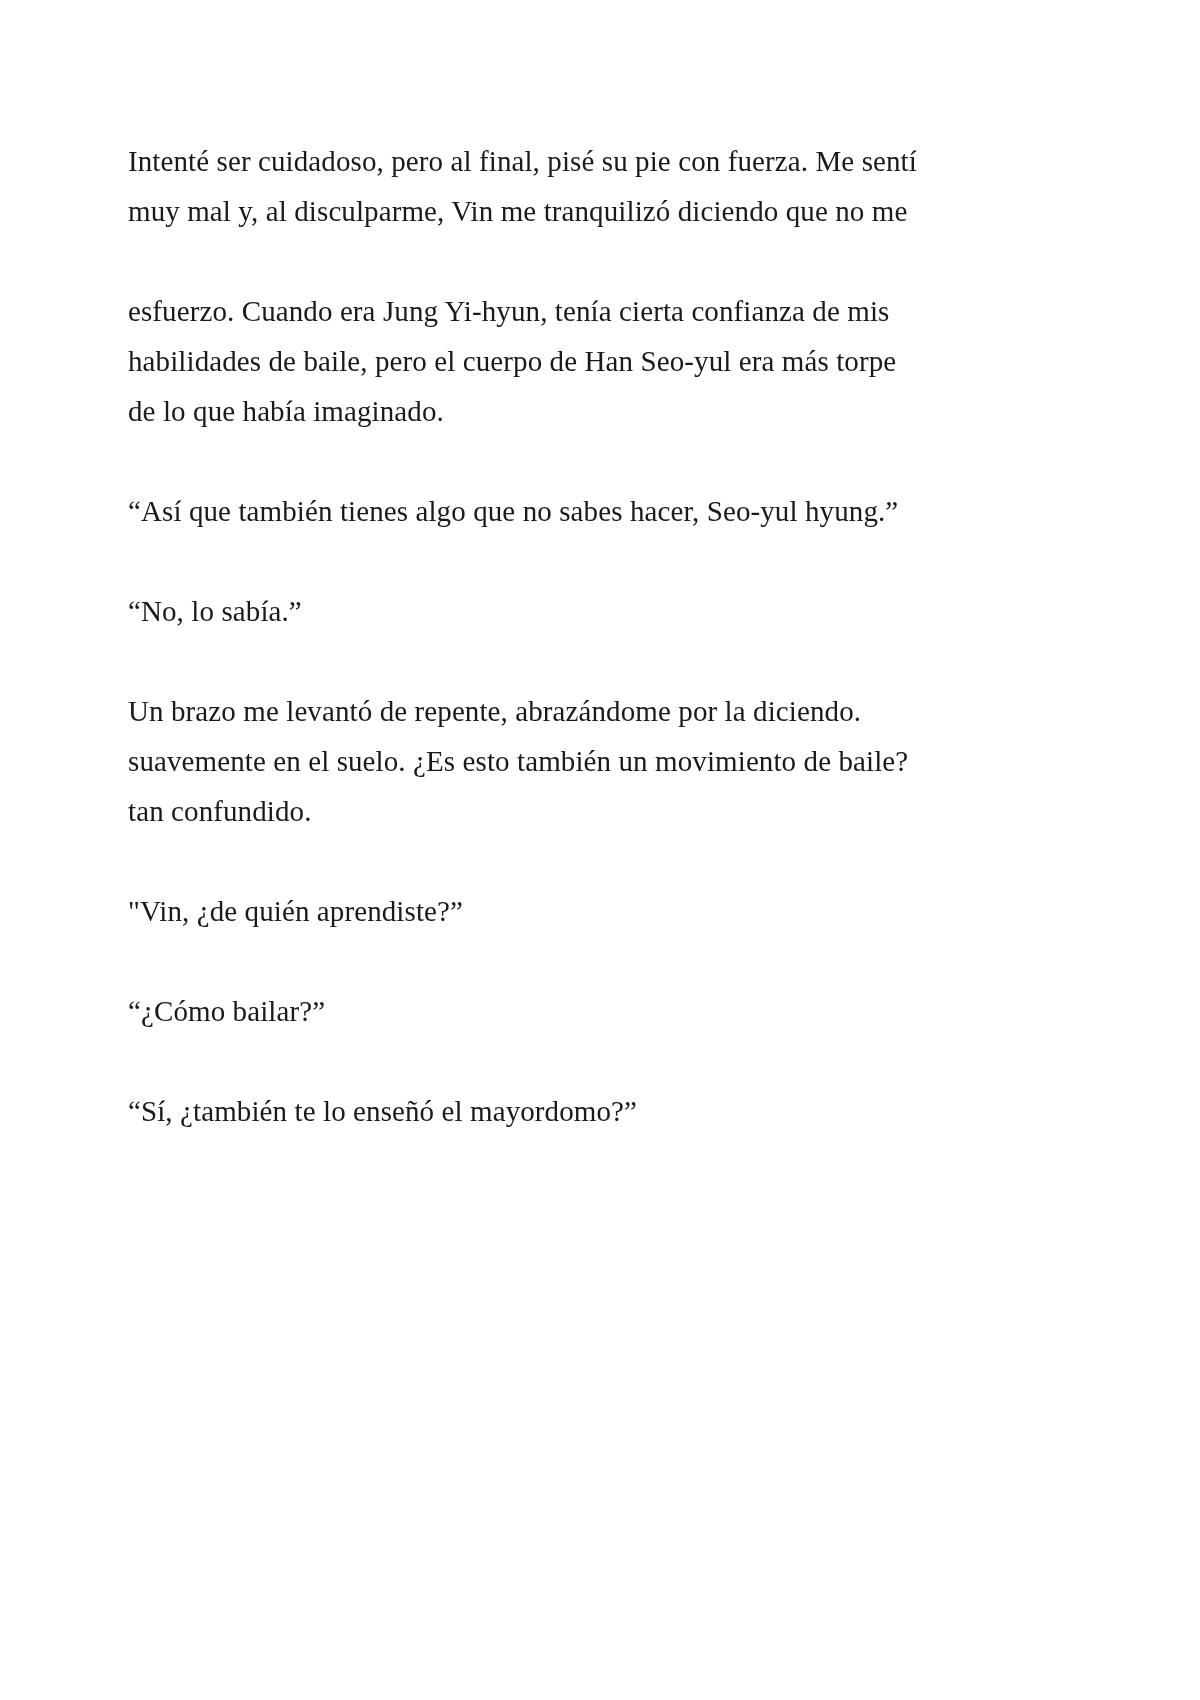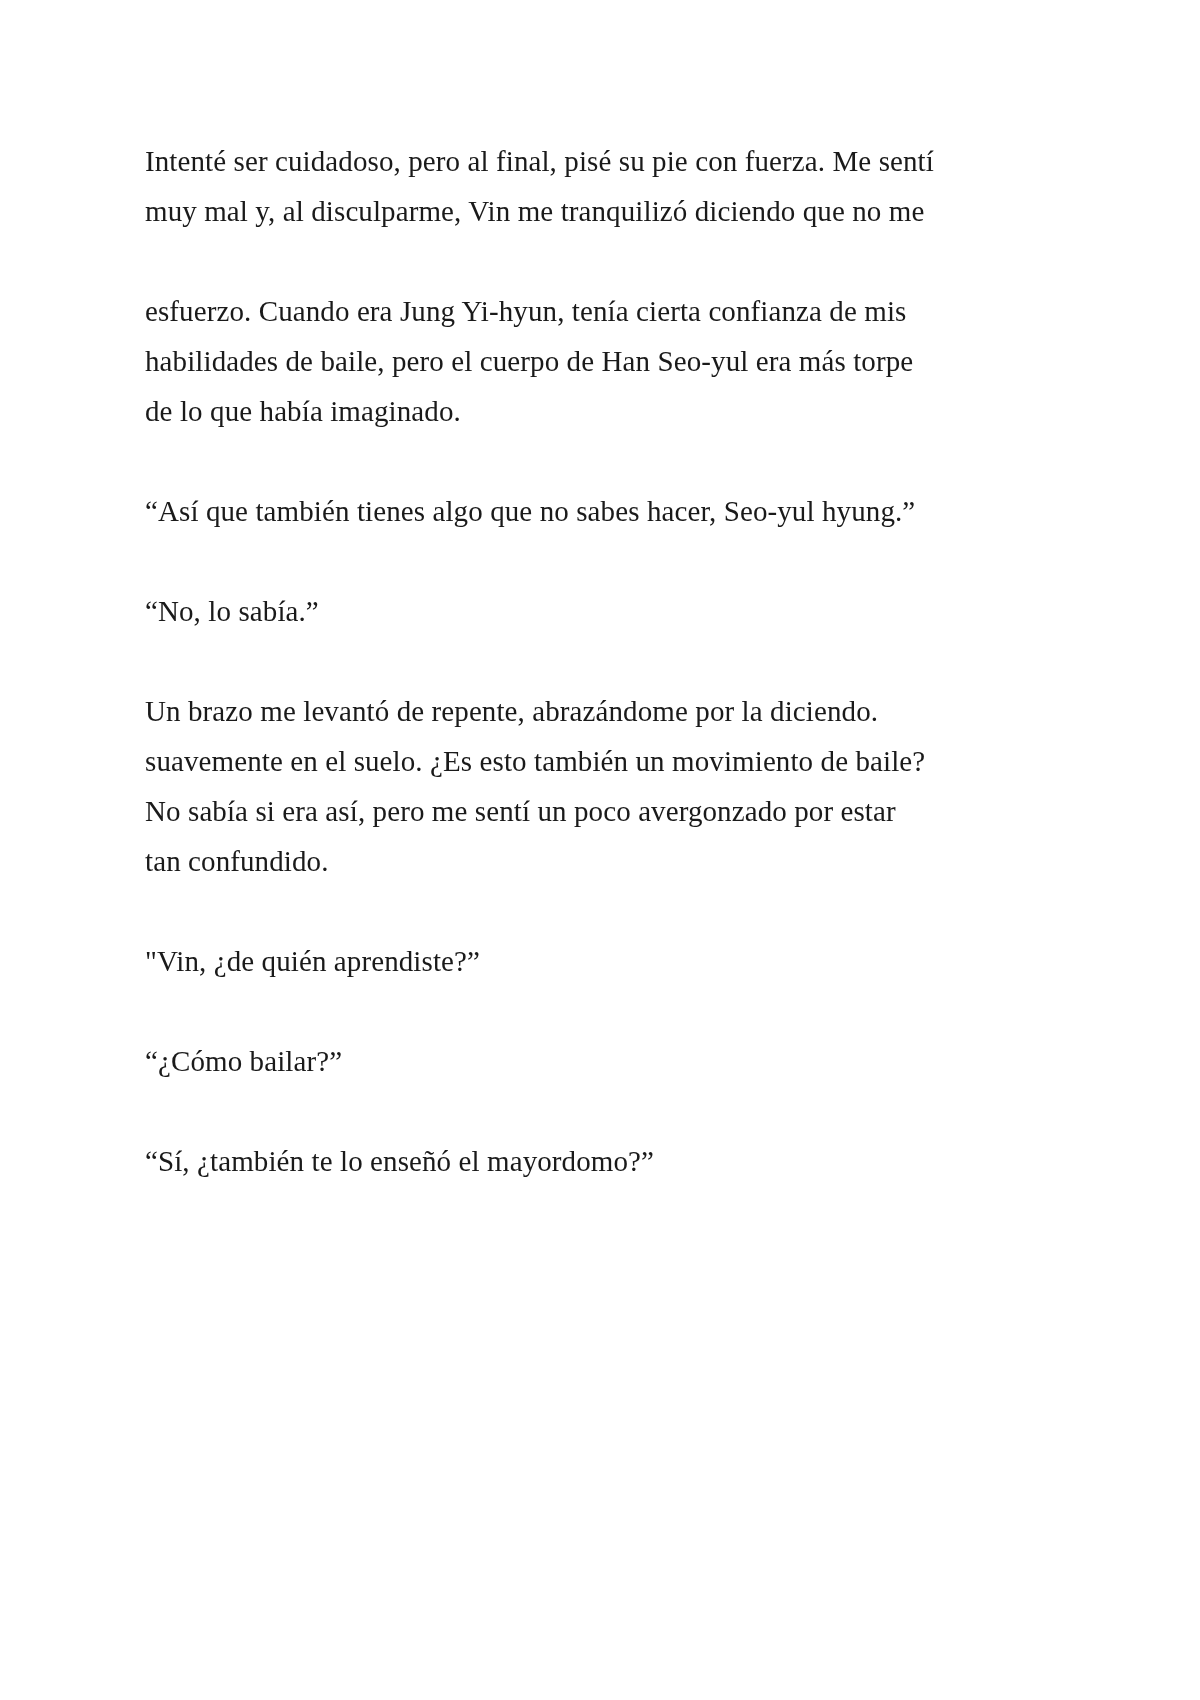--- a/index.html
+++ b/index.html
@@ -18,21 +18,21 @@
       left: 128px;
       top: 136px;
       width: 960px;
       font-family: "Liberation Serif", "DejaVu Serif", serif;
       font-size: 29px;
       line-height: 50px;
       color: #1a1a1a;
       letter-spacing: 0.1px;
     }
     .para {
-      margin: 0 0 50px 17px;
+      margin: 0 0 50px 0;
     }
     .line {
       display: block;
       white-space: nowrap;
     }
   </style>
 </head>
 <body>
 
 <div class="page">
@@ -53,21 +53,20 @@
   </p>
 
 
   <p class="para">
     <span class="line">“No, lo sabía.”</span>
   </p>
 
   <p class="para">
     <span class="line">Un brazo me levantó de repente, abrazándome por la diciendo.</span>
     <span class="line">suavemente en el suelo. ¿Es esto también un movimiento de baile?</span>
-    <span class="line">No sabía si era así, pero me sentí un poco avergonzado por estar</span>
     <span class="line">tan confundido.</span>
   </p>
 
   <p class="para">
     <span class="line">"Vin, ¿de quién aprendiste?”</span>
   </p>
 
   <p class="para">
     <span class="line">“¿Cómo bailar?”</span>
   </p>

